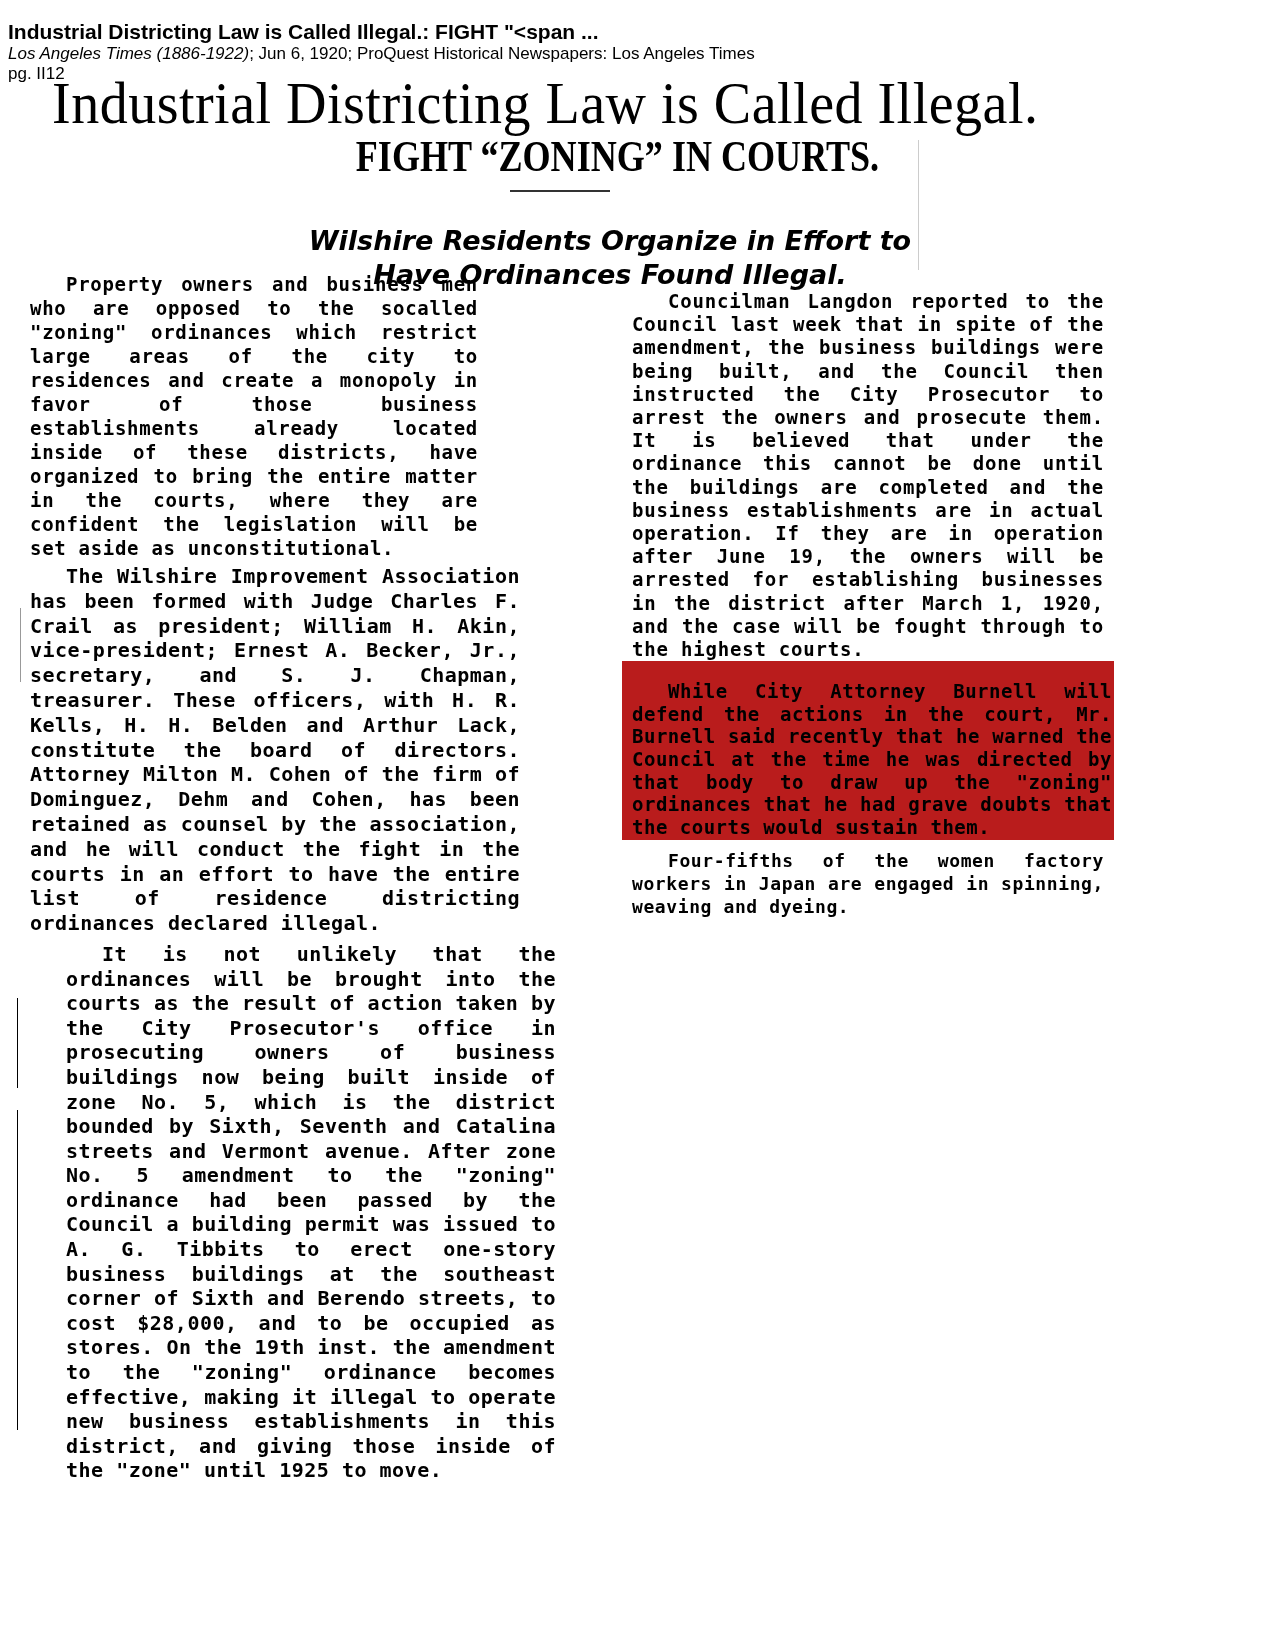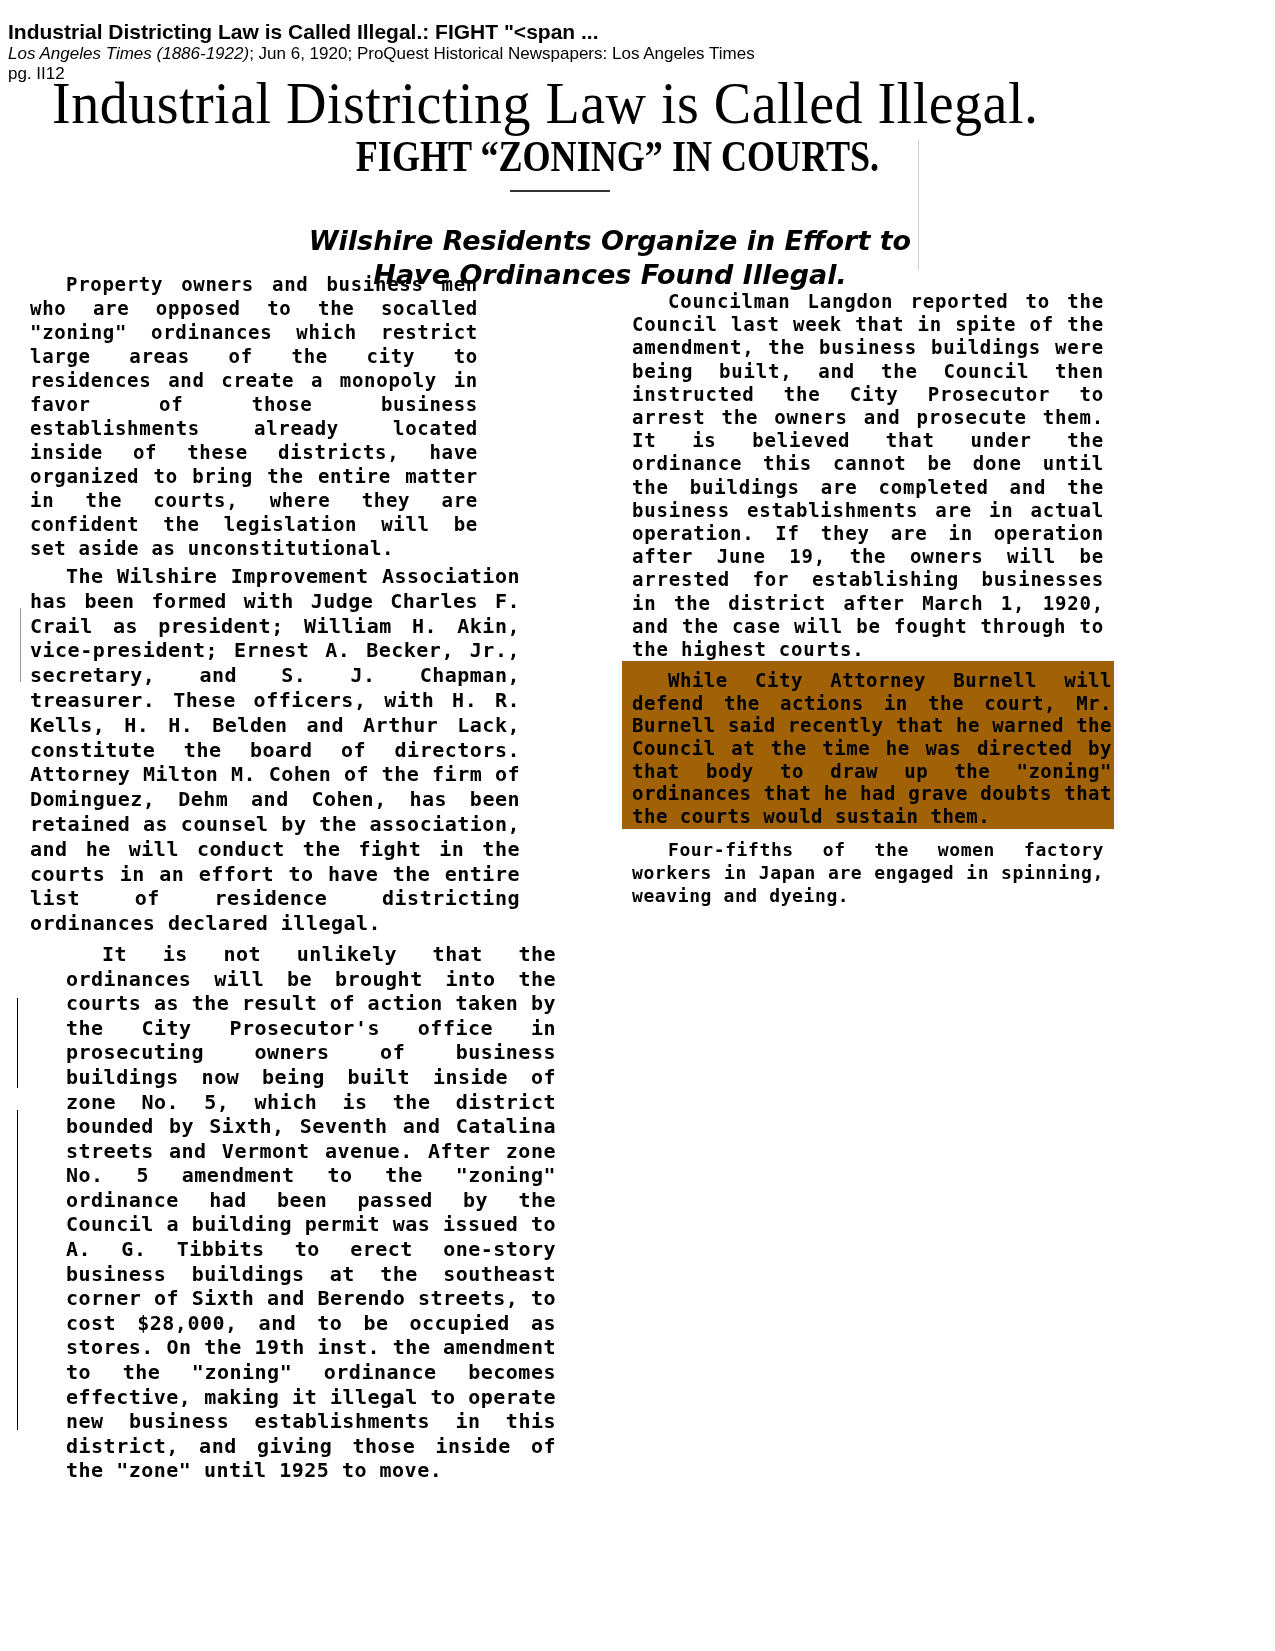--- a/index.html
+++ b/index.html
@@ -22,21 +22,21 @@
   .col p.para { text-indent: 36px; }
   .col-left { left: 30px; top: 272px; width: 448px; }
   .col-left .p2 { width: 490px; }
   .col-left .p3 { width: 490px; }
   .col-right { left: 632px; top: 290px; width: 472px; }
   .col-left .p1 { letter-spacing: 0.7px; }
   .col-left .p2 { margin-top: 4px; font-size: 20px; line-height: 24.8px; letter-spacing: 0.5px; }
   .col-left .p3 { margin-top: 6px; font-size: 20px; line-height: 24.6px; letter-spacing: 0.5px; margin-left: 36px; }
 
   .col-right .p1 { letter-spacing: 0.8px; line-height: 23.2px; }
-  .highlight { background: #a16207; margin-left: -10px; padding: 8px 2px 2px 10px; width: 480px; }
+  .highlight { background: #b91c1c; margin-left: -10px; padding: 19px 2px 2px 10px; width: 480px; }
   .col-right .p2 { font-size: 19px; line-height: 22.6px; letter-spacing: 0.5px; }
   .col-right .p3 { margin-top: 8px; font-size: 18px; line-height: 22.6px; letter-spacing: 0.6px; }
   .col-right .p4 { margin-top: 10px; font-size: 18px; line-height: 22.6px; letter-spacing: 0.6px; }
 
   .vrule { position: absolute; width: 1px; background: #000; }
   .vrule.light { background: #999; }
 </style>
 </head>
 <body>
 

